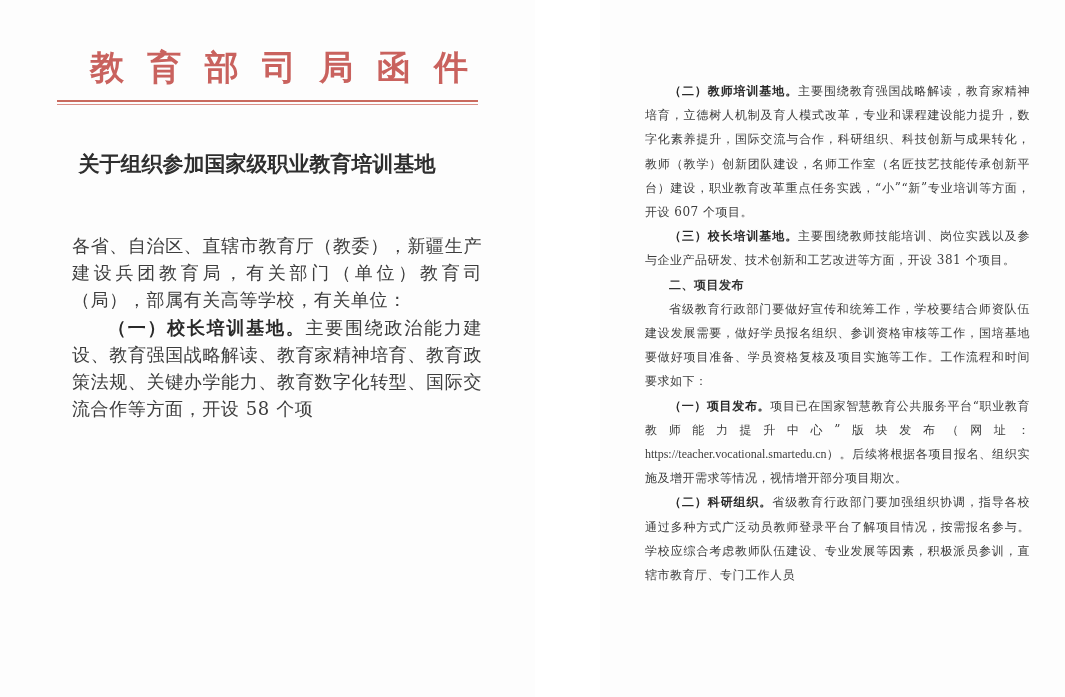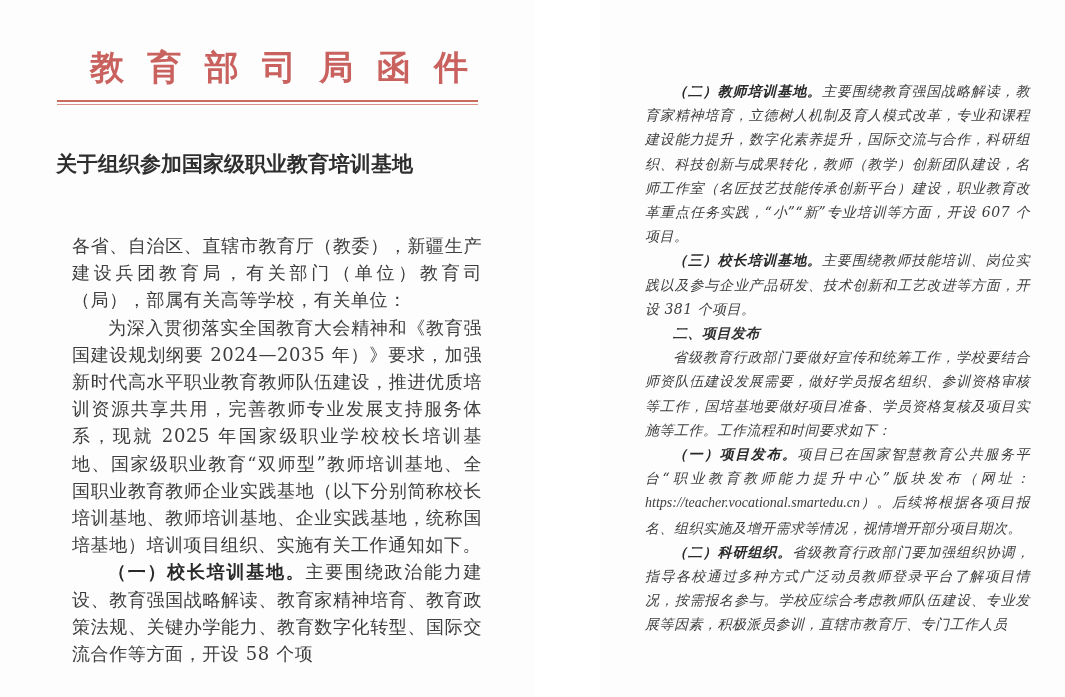--- a/index.html
+++ b/index.html
@@ -16,34 +16,34 @@
     display:flex; justify-content:space-between;
     font-family:"DejaVu Serif", serif; font-weight:bold;
     font-size:34px; line-height:46px; color:#c9625e; letter-spacing:2px;
   }
   .rule {
     position:absolute; left:57px; top:100px; width:421px; height:5px;
     border-top:2px solid #c96a5e; border-bottom:1px solid #d99088;
     box-sizing:border-box;
   }
   .title {
-    position:absolute; left:56px; width:420px; 
+    position:absolute; left:47px; width:420px; text-align:center;
     font-family:"DejaVu Serif", serif; font-weight:bold; font-size:21px; color:#2e2e2e;
     line-height:28px;
   }
   .title.l1 { top:150px; }
   .title.l2 { top:178px; }
 
   .body-left {
     position:absolute; left:72px; top:232px; width:410px;
     font-size:18px; line-height:27.2px; text-align:justify; letter-spacing:0.6px;
   }
   .body-right {
     position:absolute; left:45px; top:79px; width:385px;
-    font-size:14px; line-height:24.2px; text-align:justify; letter-spacing:0.5px;font-style:italic;
+    font-size:12px; line-height:24.2px; text-align:justify; letter-spacing:0.5px;
   }
   p { margin:0; }
   .indent { text-indent:2em; }
   .heading { font-family:"DejaVu Sans", sans-serif; font-weight:bold; text-indent:2em; color:#333; }
   .bold { font-weight:bold; color:#2a2a2a; }
   .url { font-family:"Liberation Serif", serif; letter-spacing:0; }
 </style>
 </head>
 <body>
 
@@ -56,21 +56,20 @@
     <span>局</span>
     <span>函</span>
     <span>件</span>
   </div>
   <div class="rule"></div>
 
   <div class="title l1">关于组织参加国家级职业教育培训基地</div>
 
   <div class="body-left">
     <p>各省、自治区、直辖市教育厅（教委），新疆生产建设兵团教育局，有关部门（单位）教育司（局），部属有关高等学校，有关单位：</p>
-    <p class="indent">为深入贯彻落实全国教育大会精神和《教育强国建设规划纲要 2024—2035 年）》要求，加强新时代高水平职业教育教师队伍建设，推进优质培训资源共享共用，完善教师专业发展支持服务体系，现就 2025 年国家级职业学校校长培训基地、国家级职业教育“双师型”教师培训基地、全国职业教育教师企业实践基地（以下分别简称校长培训基地、教师培训基地、企业实践基地，统称国培基地）培训项目组织、实施有关工作通知如下。</p>
     <p class="indent"><span class="bold">（一）校长培训基地。</span><span>主要围绕政治能力建设、教育强国战略解读、教育家精神培育、教育政策法规、关键办学能力、教育数字化转型、国际交流合作等方面，开设 58 个项</span></p>
   </div>
 </div>
 
 <div class="page page-right">
   <div class="body-right">
     <p class="indent"><span class="bold">（二）教师培训基地。</span><span>主要围绕教育强国战略解读，教育家精神培育，立德树人机制及育人模式改革，专业和课程建设能力提升，数字化素养提升，国际交流与合作，科研组织、科技创新与成果转化，教师（教学）创新团队建设，名师工作室（名匠技艺技能传承创新平台）建设，职业教育改革重点任务实践，“小”“新”专业培训等方面，开设 607 个项目。</span></p>
     <p class="indent"><span class="bold">（三）校长培训基地。</span><span>主要围绕教师技能培训、岗位实践以及参与企业产品研发、技术创新和工艺改进等方面，开设 381 个项目。</span></p>
     <p class="heading">二、项目发布</p>
     <p class="indent">省级教育行政部门要做好宣传和统筹工作，学校要结合师资队伍建设发展需要，做好学员报名组织、参训资格审核等工作，国培基地要做好项目准备、学员资格复核及项目实施等工作。工作流程和时间要求如下：</p>

